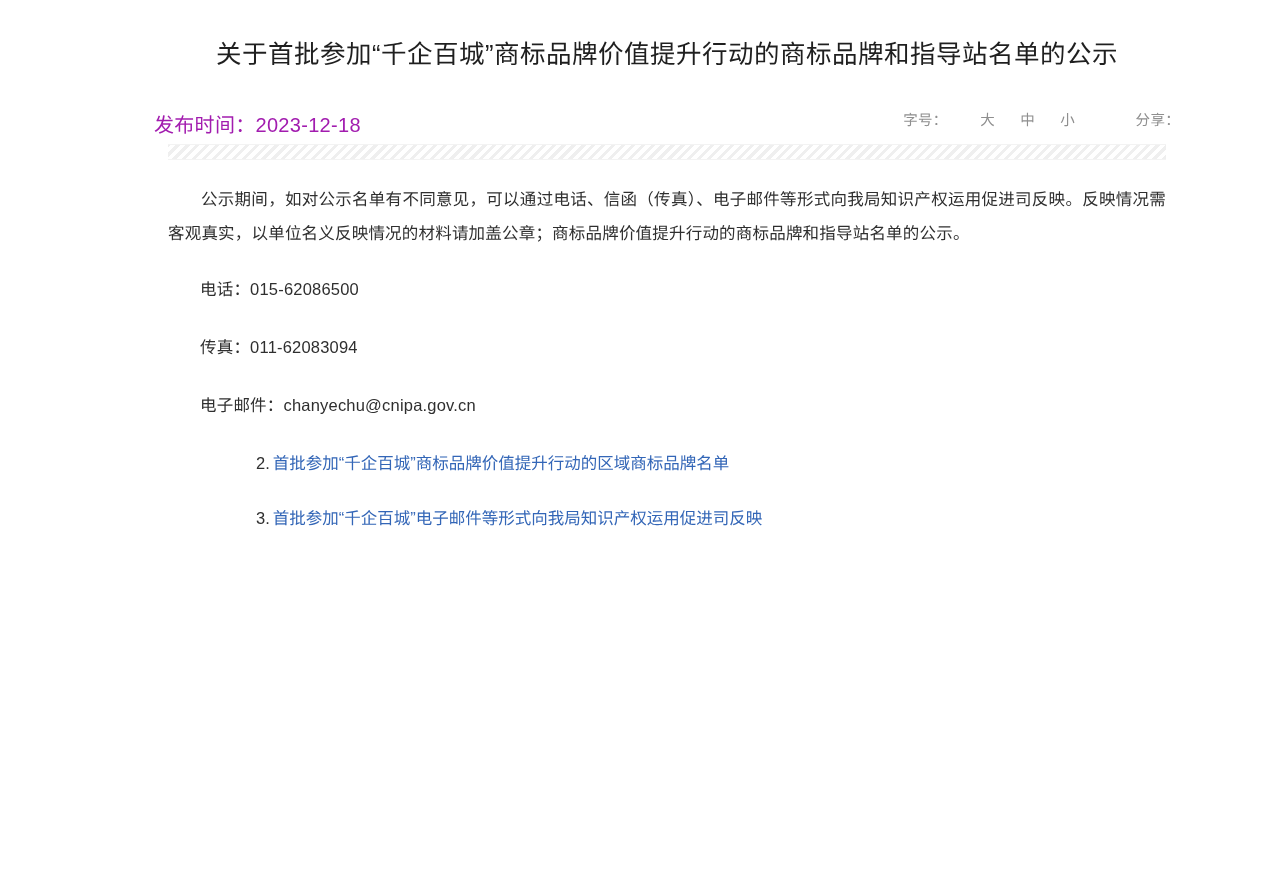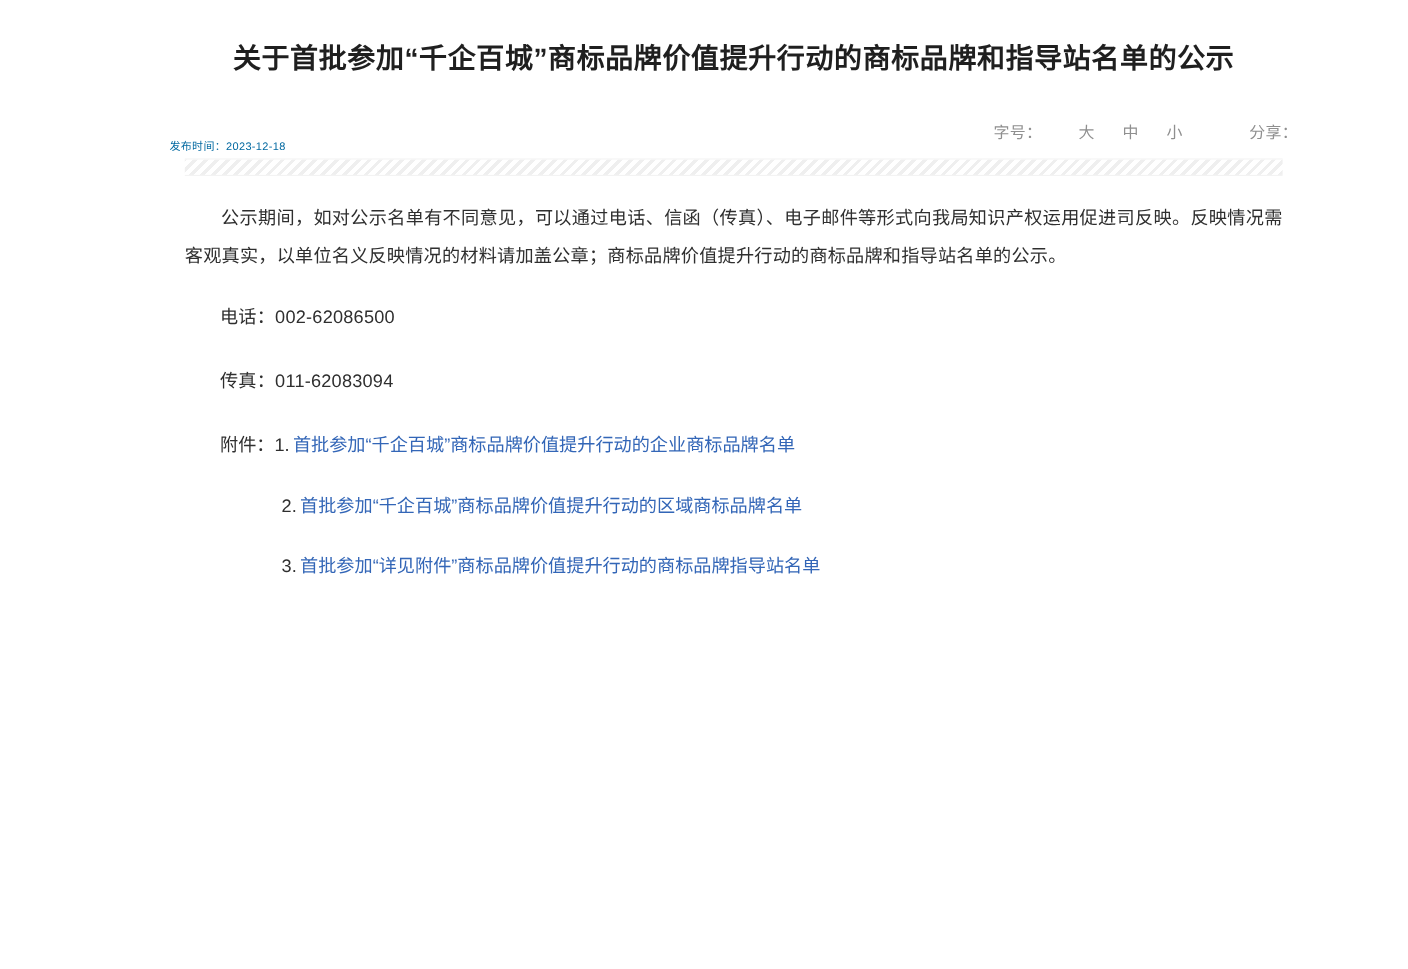--- a/index.html
+++ b/index.html
@@ -24,38 +24,38 @@
     position: absolute;
     left: 154px;
     top: 0;
     width: 1026px;
   }
   .doc-title {
     margin: 0;
     padding: 32px 14px 0 14px;
     font-size: 25.5px;
     line-height: 44px;
-    font-weight: 700;
+    font-weight: 400;
     text-align: center;
     color: #1f1f1f;
     letter-spacing: 0.5px;
   }
   .meta-bar {
     position: relative;
     height: 42px;
     margin-top: 26px;
     padding: 0 14px;
     box-sizing: border-box;
   }
   .publish-time {
     position: absolute;
     left: 0;
-    top: 22px;
-    font-size: 10px;
-    color: #0369a1;
+    top: 7px;
+    font-size: 20px;
+    color: #a21caf;
     letter-spacing: 0.3px;
   }
   .meta-right {
     position: absolute;
     right: 0;
     top: 6px;
     display: flex;
     align-items: center;
     gap: 0;
     font-size: 14.5px;
@@ -157,40 +157,36 @@
       </div>
     </div>
 
     <div class="divider"></div>
 
     <div class="body-text">
 
       <p class="indent">公示期间，如对公示名单有不同意见，可以通过电话、信函（传真）、电子邮件等形式向我局知识产权运用促进司反映。反映情况需客观真实，以单位名义反映情况的材料请加盖公章；商标品牌价值提升行动的商标品牌和指导站名单的公示。</p>
 
 
-      <p class="contact-line">电话：002-62086500</p>
+      <p class="contact-line">电话：015-62086500</p>
 
       <p class="contact-line">传真：011-62083094</p>
 
+      <p class="contact-line">电子邮件：chanyechu@cnipa.gov.cn</p>
 
       <div class="attach-block">
 
-        <div class="attach-row">
-          <span class="att-label">附件：</span>
-          <span class="att-num">1.</span>
-          <a class="attach-link">首批参加“千企百城”商标品牌价值提升行动的企业商标品牌名单</a>
-        </div>
 
         <div class="attach-row sub">
           <span class="att-num">2.</span>
           <a class="attach-link">首批参加“千企百城”商标品牌价值提升行动的区域商标品牌名单</a>
         </div>
 
         <div class="attach-row sub">
           <span class="att-num">3.</span>
-          <a class="attach-link">首批参加“详见附件”商标品牌价值提升行动的商标品牌指导站名单</a>
+          <a class="attach-link">首批参加“千企百城”电子邮件等形式向我局知识产权运用促进司反映</a>
         </div>
 
       </div>
     </div>
 
   </div>
 </div>
 
 </body></html>

